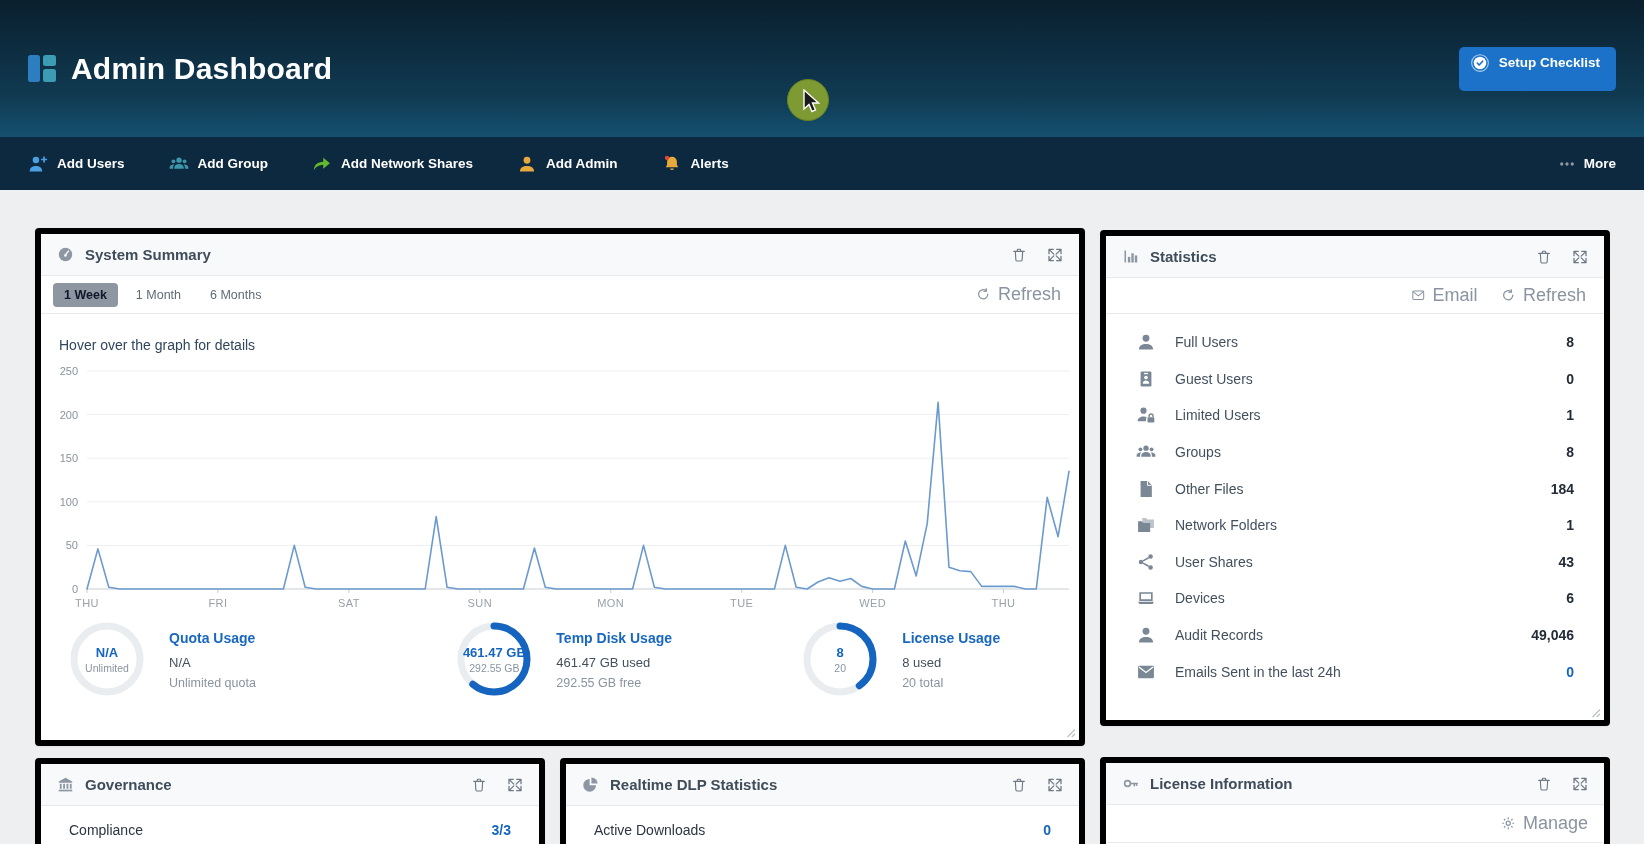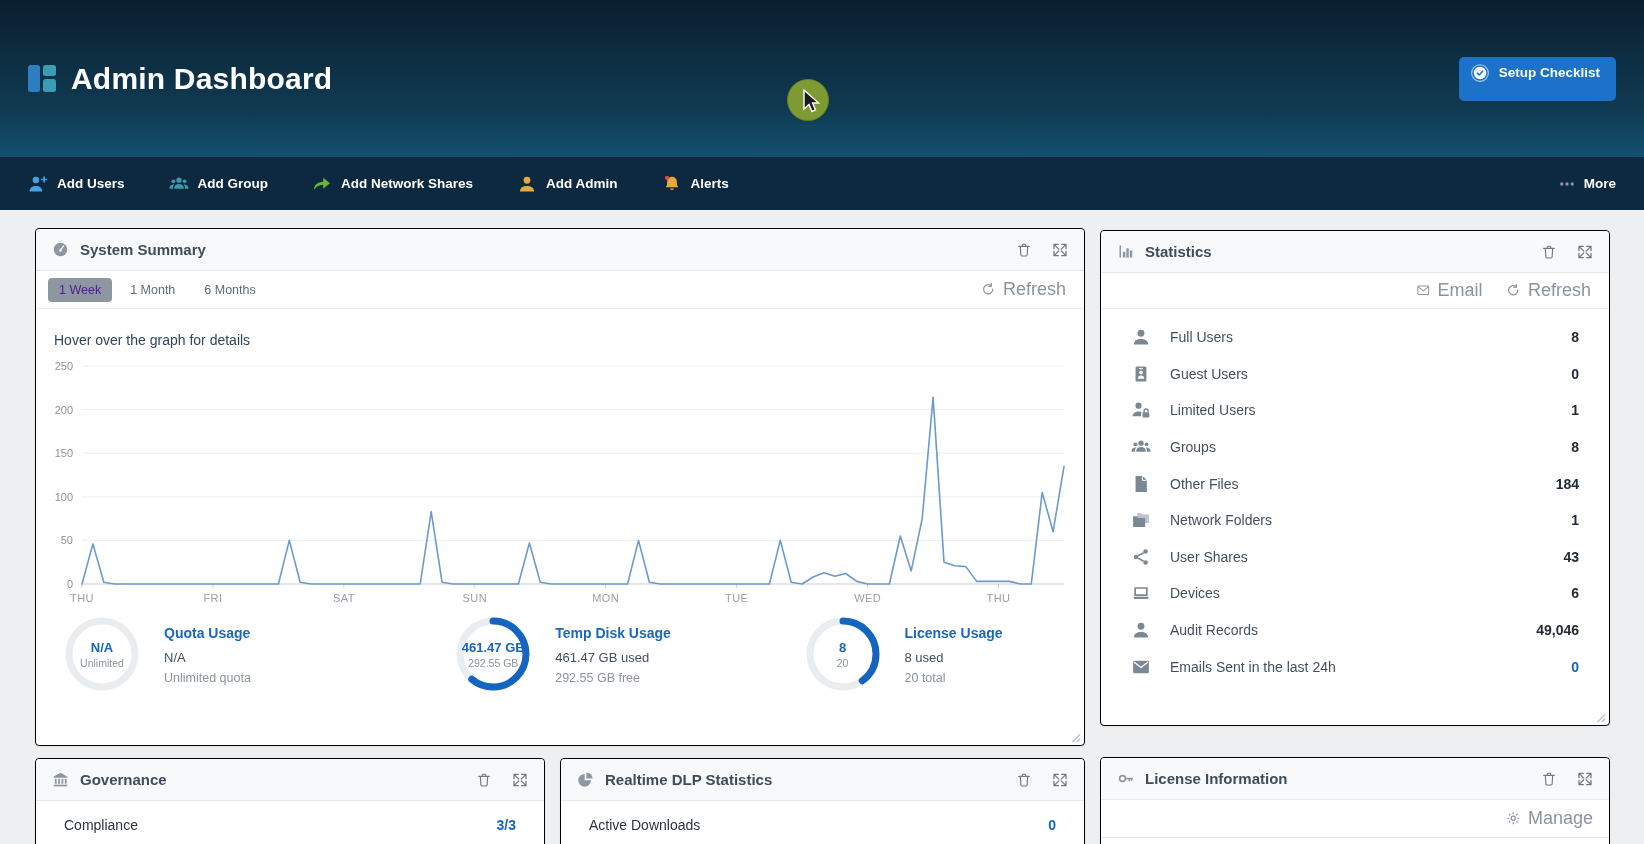--- a/index.html
+++ b/index.html
@@ -1,21 +1,21 @@
 <!DOCTYPE html>
 <html style="--accent: #1565c0;"><head>
 <meta charset="utf-8">
 <style>
   * { margin:0; padding:0; box-sizing:border-box; }
   html,body { width:1644px; height:844px; overflow:hidden; background:#edeff1;
     font-family:"Liberation Sans","DejaVu Sans",sans-serif; position:relative; }
   :root { --accent:#1565c0; --hdr-ico:#77828e; --muted:#8a94a0; }
 
   
-  header { height:157px; background:linear-gradient(180deg,#0a1f2e 0%,#103a52 70%,#14506f 100%);
+  header { height:137px; background:linear-gradient(180deg,#0a1f2e 0%,#103a52 70%,#14506f 100%);
     display:flex; align-items:center; padding:0 28px; }
   .logo { display:flex; gap:3px; margin-right:15px; }
   .logo-bar { width:12px; height:27px; background:#2d7dc1; border-radius:2.5px; display:block; }
   .logo-col { display:flex; flex-direction:column; gap:3px; }
   .logo-sq1 { width:13px; height:11px; background:#3b9cb3; border-radius:2.5px; display:block; }
   .logo-sq2 { width:13px; height:13px; background:#3b9cb3; border-radius:2.5px; display:block; }
   h1 { color:#fff; font-size:30px; font-weight:600; letter-spacing:.2px; }
   .setup-btn { margin-left:auto; background:#1b72c8; color:#fff; border:none; border-radius:5px;
     display:flex; align-items:center; gap:9px; padding:6px 16px 18px 11px; font-size:13.5px;
     font-weight:700; cursor:pointer; font-family:inherit; }
@@ -28,40 +28,40 @@
   .nav-item .icon { width:20px; height:20px; }
   .more-btn { margin-left:auto; display:flex; align-items:center; gap:8px; color:#fff;
     font-size:13.5px; font-weight:700; cursor:pointer; }
   .more-btn .icon { width:18px; height:18px; color:#8d97a3; }
 
   .icon { display:inline-flex; align-items:center; justify-content:center; }
   .icon svg { width:100%; height:100%; }
 
   
   main { position:absolute; top:186px; left:0; right:0; bottom:0; }
-  .panel { position:absolute; background:#fff; border:1px solid #000000; border-radius:4px;
+  .panel { position:absolute; background:#fff; border:6px solid #000000; border-radius:4px;
     box-shadow:0 1px 2px rgba(20,40,60,.05); }
   .panel-header { height:42px; display:flex; align-items:center; gap:11px; padding:0 16px;
     background:#f8f9fa; border-bottom:1px solid #e7eaec; border-radius:4px 4px 0 0; }
   .panel-title { font-size:15px; font-weight:600; color:#3f4d5a; }
   .panel-hicon { width:17px; height:17px; color:#8d97a3; }
   .hactions { margin-left:auto; display:flex; gap:20px; }
   .hbtn { width:16px; height:16px; color:#6e7984; background:none; border:none; padding:0; cursor:pointer; }
 
   #sysSummary { left:35px; top:42px; width:1050px; height:518px; }
   #statsPanel { left:1100px; top:44px; width:510px; height:496px; }
   #govPanel   { left:35px;  top:572px; width:510px; height:220px; }
   #dlpPanel   { left:560px; top:572px; width:525px; height:220px; }
   #licPanel   { left:1100px; top:571px; width:510px; height:220px; }
 
   .tabs-row { height:38px; display:flex; align-items:center; gap:7px; padding:0 12px;
     border-bottom:1px solid #e7eaec; }
   .tab { font-size:12.5px; color:#5f6b78; padding:5px 11px; border-radius:4px; border:none;
     background:none; cursor:pointer; font-family:inherit; }
-  .tab.active { background:#8d96a1; color:#4c1d95; font-weight:400; }
+  .tab.active { background:#8d96a1; color:#0f172a; font-weight:700; }
   .link-btn { display:flex; align-items:center; gap:7px; color:#8a94a0; font-size:18px;
     background:none; border:none; cursor:pointer; font-family:inherit; }
   .link-btn .icon { width:14.5px; height:14.5px; }
   .tabs-row .link-btn { margin-left:auto; margin-right:6px; }
 
   .ss-body { padding:14px 16px 0; }
   .hint { font-size:14px; color:#31455c; margin:9px 0 10px; padding-left:2px; }
   #chart-slot svg { display:block; }
 
   .gauges { display:flex; margin-top:10px; padding-left:12px; }

